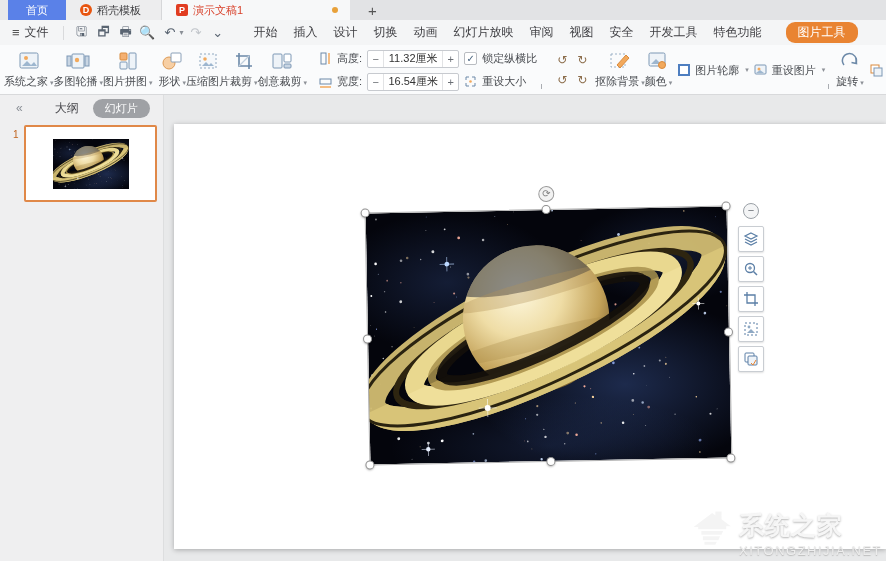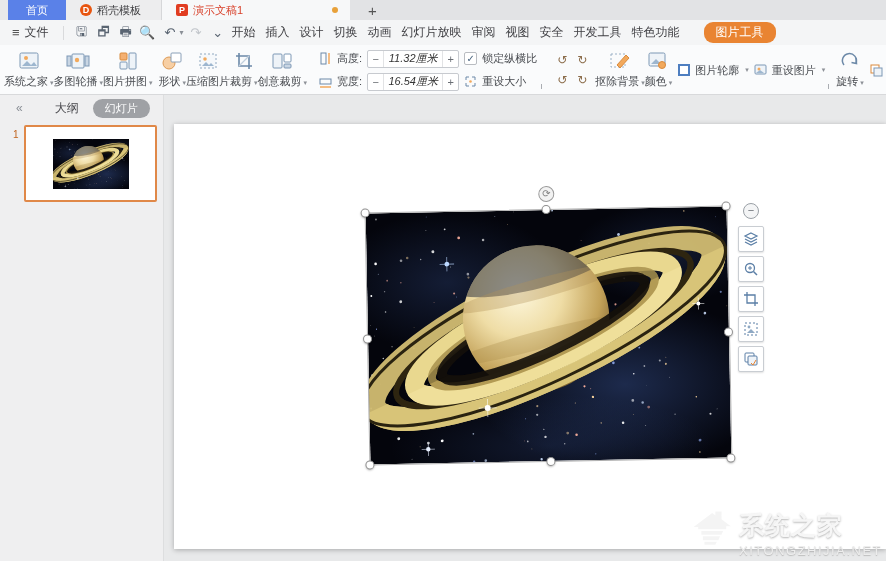--- a/index.html
+++ b/index.html
@@ -27,21 +27,21 @@
   .menubar { position:absolute; left:0; top:20px; width:886px; height:25px;
     background:#f4f5f6; display:flex; align-items:center; font-size:12px; color:#3e3e42; }
   .filebtn { display:flex; align-items:center; gap:5px; padding:0 10px 0 12px; }
   .hamb { font-size:13px; color:#555; }
   .vsep { width:1px; height:14px; background:#d9dadc; margin:0 4px; }
   .qat { display:flex; align-items:center; gap:2px; padding:0 4px; }
   .qbtn { min-width:20px; height:20px; display:flex; align-items:center; justify-content:center;
     color:#5a6572; font-size:13px; border-radius:2px; }
   .qbtn.dis { color:#c2c6cb; }
   .qdd { font-size:8px; color:#8a8f96; margin-left:-2px; }
-  .menus { display:flex; align-items:center; gap:10px; }
+  .menus { display:flex; align-items:center; gap:16px; margin-left:22px; }
   .mitem { white-space:nowrap; }
   .toolpill { margin-left:24px; background:#e98432; color:#fff; padding:2px 12px;
     border-radius:9px; font-size:12px; white-space:nowrap; }
 
   
   .ribbon { position:absolute; left:0; top:45px; width:886px; height:50px;
     background:#fafbfc; border-bottom:1px solid #d8d9db; display:flex; align-items:stretch;
     padding:3px 2px 2px 4px; overflow:hidden; }
   .rsep { width:1px; background:#e3e4e6; margin:3px 3px; }
   .bigbtn { width:54px; display:flex; flex-direction:column; align-items:center;
@@ -51,21 +51,21 @@
   .ric svg { display:block; }
   .stack { display:flex; flex-direction:row; justify-content:center; gap:5px; padding:0 5px; }
   .smallbtn { display:flex; align-items:center; gap:4px; }
   .fields { display:flex; flex-direction:column; justify-content:center; gap:5px; padding:0 6px; }
   .frow { display:flex; align-items:center; gap:5px; height:18px; }
   .spin { display:flex; align-items:stretch; height:18px; border:1px solid #c7cacf;
     background:#fff; border-radius:2px; }
   .spin .sbtn { width:16px; display:flex; align-items:center; justify-content:center;
     font-size:11px; color:#6a6e74; border-right:1px solid #e2e3e5; }
   .spin .sval { width:58px; display:flex; align-items:center; justify-content:center;
-    font-size:11px; color:#333;font-style:italic; }
+    font-size:11px; color:#333; }
   .spin .sbtn.plus { border-right:none; border-left:1px solid #e2e3e5; }
   .chk { width:13px; height:13px; border:1px solid #b9bcc1; background:#fff; border-radius:2px;
     color:#46627e; font-size:10px; line-height:11px; text-align:center; font-weight:bold; }
   .rgrid { display:grid; grid-template-columns:18px 18px; grid-template-rows:18px 18px;
     align-content:center; gap:2px; padding:0 4px; }
   .rgbtn { display:flex; align-items:center; justify-content:center; color:#8b6c4a;
     font-size:12px; }
   .launch { align-self:flex-end; width:5px; height:5px; border-right:1px solid #aaadb2;
     border-bottom:1px solid #aaadb2; margin:0 1px 3px -2px; }
 

